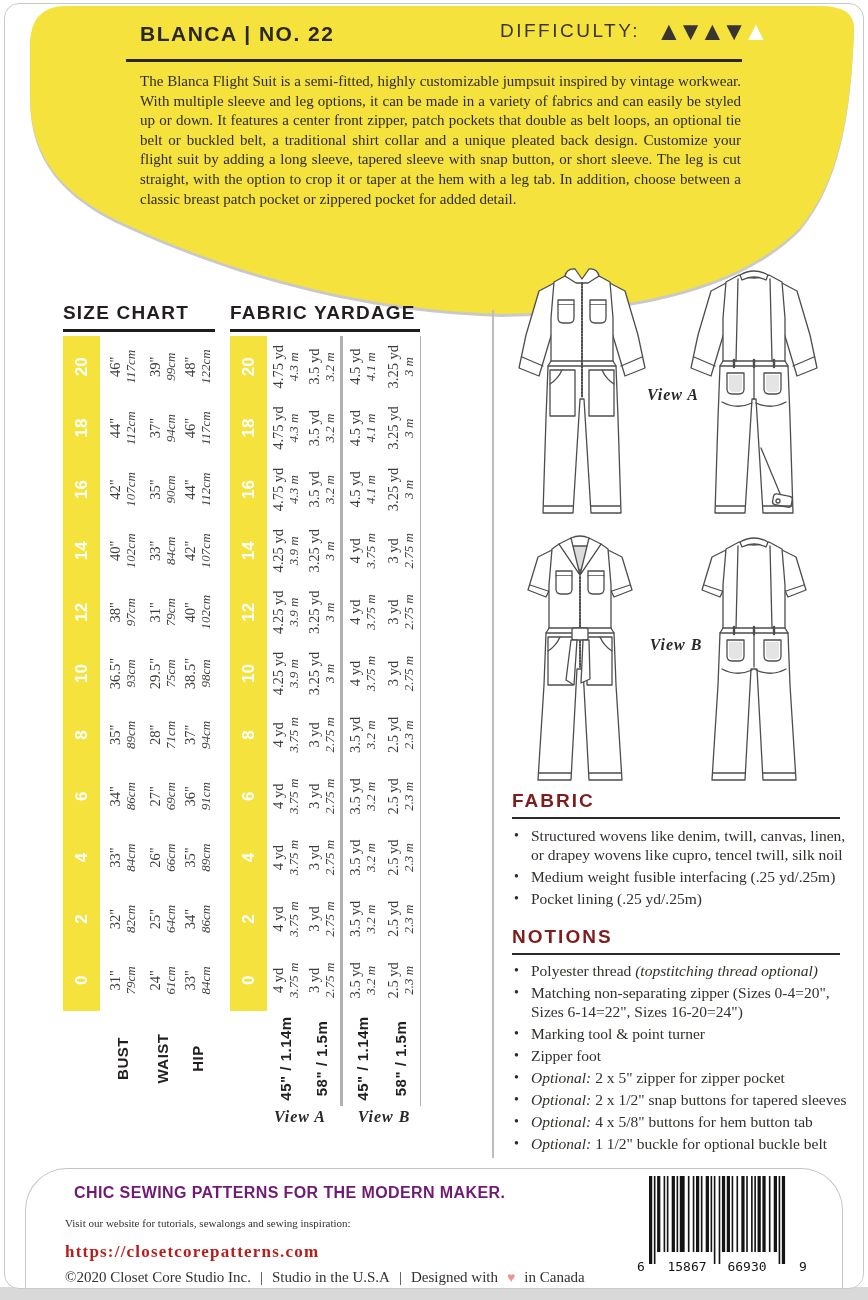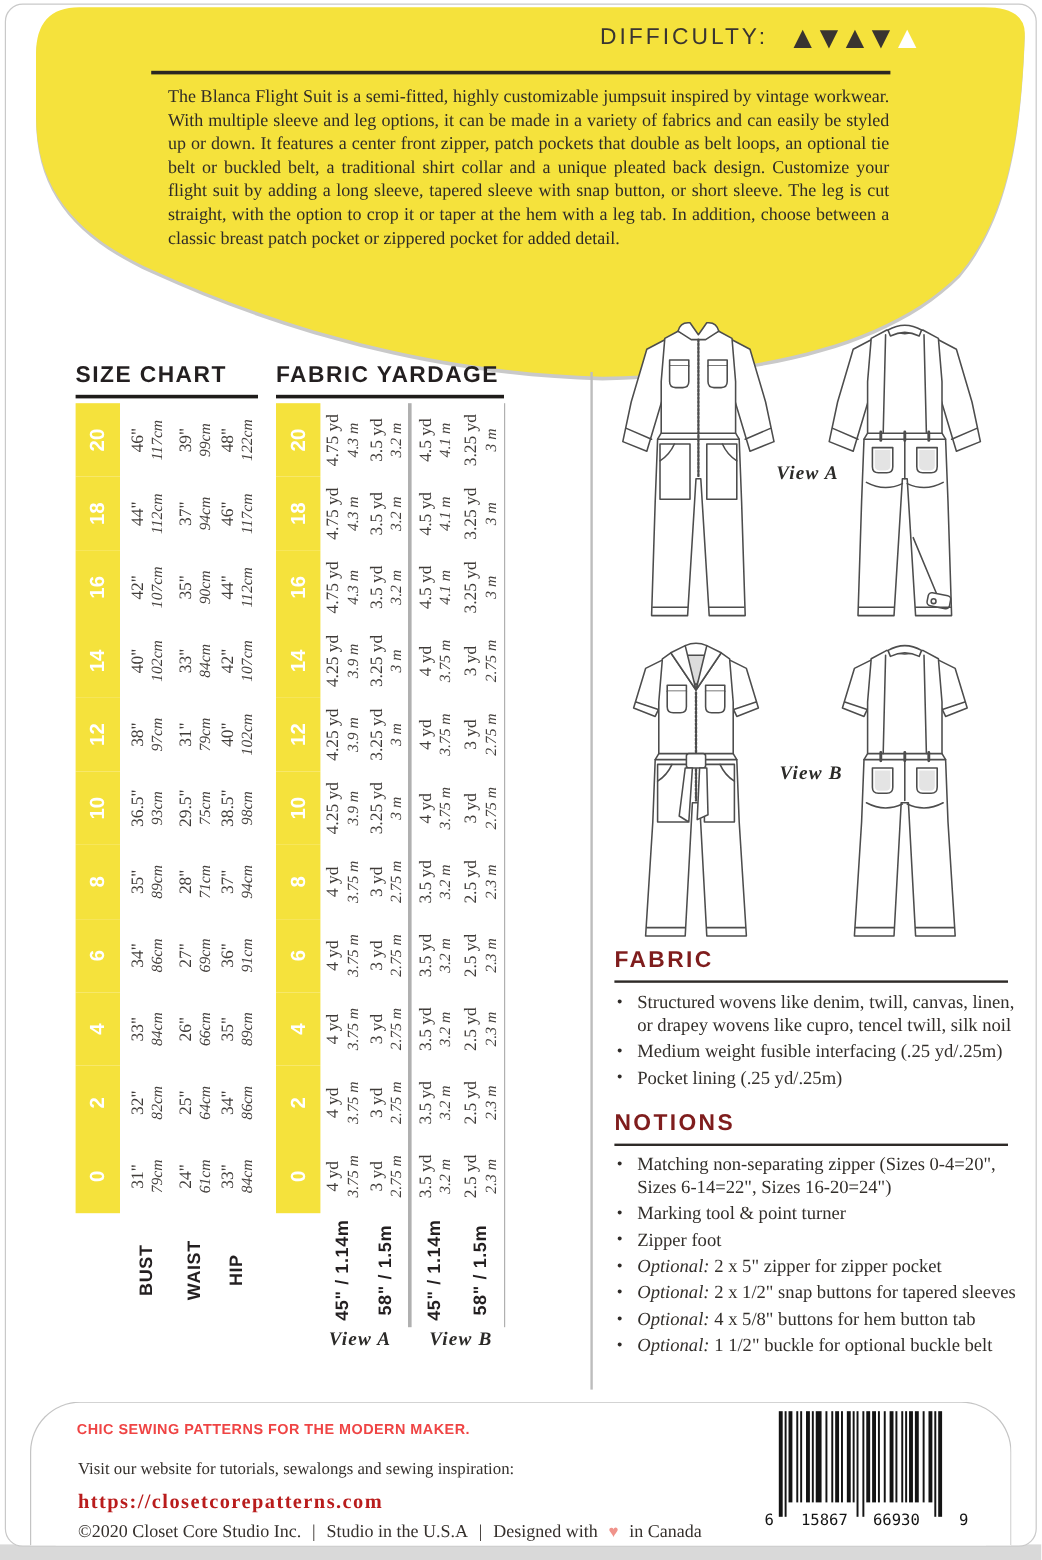--- a/index.html
+++ b/index.html
@@ -68,22 +68,22 @@
   .rule-notions{left:512px;top:953px;width:328px;height:1.8px;background:#2e2a27;}
   ul.bullets{list-style:none;margin:0;padding:0;font-family:Liberation Serif, serif;
              font-size:15.5px;line-height:19px;color:#332f2b;}
   ul.bullets li{position:relative;padding-left:19px;margin-bottom:3px;}
   ul.bullets li::before{content:"•";position:absolute;left:2px;top:0;font-size:14px;color:#2e2a27;}
   .fabric-list{left:512px;top:826px;width:334px;}
   .notions-list{left:512px;top:961px;width:340px;}
   
   .footer-panel{left:25px;top:1168px;width:816px;height:119px;border:1.6px solid #c4c4c4;
                 border-bottom:none;border-radius:42px 42px 0 0;background:#fff;}
-  .tagline{left:64px;top:1184px;font-size:12px;font-weight:bold;letter-spacing:0.4px;color:#ef4444;}
-  .visit-line{left:65px;top:1217px;font-family:"Liberation Serif",serif;font-size:14px;color:#35302c;}
+  .tagline{left:74px;top:1184px;font-size:16px;font-weight:bold;letter-spacing:0.4px;color:#701a75;}
+  .visit-line{left:65px;top:1217px;font-family:"Liberation Serif",serif;font-size:11px;color:#35302c;}
   .url-line{left:65px;top:1242px;font-family:"Liberation Serif",serif;font-weight:bold;
             font-size:17px;letter-spacing:1.2px;color:#b91c1c;}
   .copyright{left:65px;top:1269px;font-family:"Liberation Serif",serif;font-size:15px;color:#35302c;
              display:flex;gap:9px;align-items:center;}
   .copyright .heart{color:#f0938b;font-size:14px;}
   .barcode{left:635px;top:1170px;}
 </style>
 </head>
 <body>
 
@@ -94,20 +94,21 @@
 
   <svg class="flap-svg" width="868" height="330" viewBox="0 0 868 330">
     <path d="M 30,48 Q 30,9 66,9 L 820,9 Q 854,9 854,31
              C 851,115 840,183 800,231 C 738,293 628,314 502,317
              C 360,313 232,276 127,228 C 63,199 30,161 30,99 Z" fill="#c9c9c9"></path>
     <path d="M 30,45 Q 30,6 66,6 L 820,6 Q 854,6 854,28
              C 851,112 840,180 800,228 C 738,290 628,311 502,314
              C 360,310 232,273 127,225 C 63,196 30,158 30,96 Z" fill="#f5e23c"></path>
   </svg>
 
+  <div class="abs title">BLANCA | NO. 22</div>
   <div class="abs difficulty">
     <span class="difficulty-label">DIFFICULTY:</span>
     <span><span class="tri dark">▲</span><span class="tri dark">▼</span><span class="tri dark">▲</span><span class="tri dark">▼</span><span class="tri light">▲</span></span>
   </div>
   <div class="abs title-rule"></div>
   <div class="abs description">The Blanca Flight Suit is a semi-fitted, highly customizable jumpsuit inspired by vintage workwear. With multiple sleeve and leg options, it can be made in a variety of fabrics and can easily be styled up or down. It features a center front zipper, patch pockets that double as belt loops, an optional tie belt or buckled belt, a traditional shirt collar and a unique pleated back design. Customize your flight suit by adding a long sleeve, tapered sleeve with snap button, or short sleeve. The leg is cut straight, with the option to crop it or taper at the hem with a leg tab. In addition, choose between a classic breast patch pocket or zippered pocket for added detail.</div>
 
   <div class="abs tbl-heading h-size">SIZE CHART</div>
   <div class="abs tbl-heading h-yard">FABRIC YARDAGE</div>
   <div class="abs rule-size"></div>
@@ -565,20 +566,21 @@
   <div class="abs rule-fabric"></div>
   <ul class="abs bullets fabric-list">
       <li class="bullet-item">Structured wovens like denim, twill, canvas, linen, or drapey wovens like cupro, tencel twill, silk noil</li>
       <li class="bullet-item">Medium weight fusible interfacing (.25 yd/.25m)</li>
       <li class="bullet-item">Pocket lining (.25 yd/.25m)</li>
     </ul>
 
   <div class="abs sec-heading h-notions">NOTIONS</div>
   <div class="abs rule-notions"></div>
   <ul class="abs bullets notions-list">
+      <li class="bullet-item">Polyester thread <i>(topstitching thread optional)</i></li>
       <li class="bullet-item">Matching non-separating zipper (Sizes 0-4=20", Sizes 6-14=22", Sizes 16-20=24")</li>
       <li class="bullet-item">Marking tool &amp; point turner</li>
       <li class="bullet-item">Zipper foot</li>
       <li class="bullet-item"><i>Optional:</i> 2 x 5" zipper for zipper pocket</li>
       <li class="bullet-item"><i>Optional:</i> 2 x 1/2" snap buttons for tapered sleeves</li>
       <li class="bullet-item"><i>Optional:</i> 4 x 5/8" buttons for hem button tab</li>
       <li class="bullet-item"><i>Optional:</i> 1 1/2" buckle for optional buckle belt</li>
     </ul>
 
   <div class="abs footer-panel"></div>

